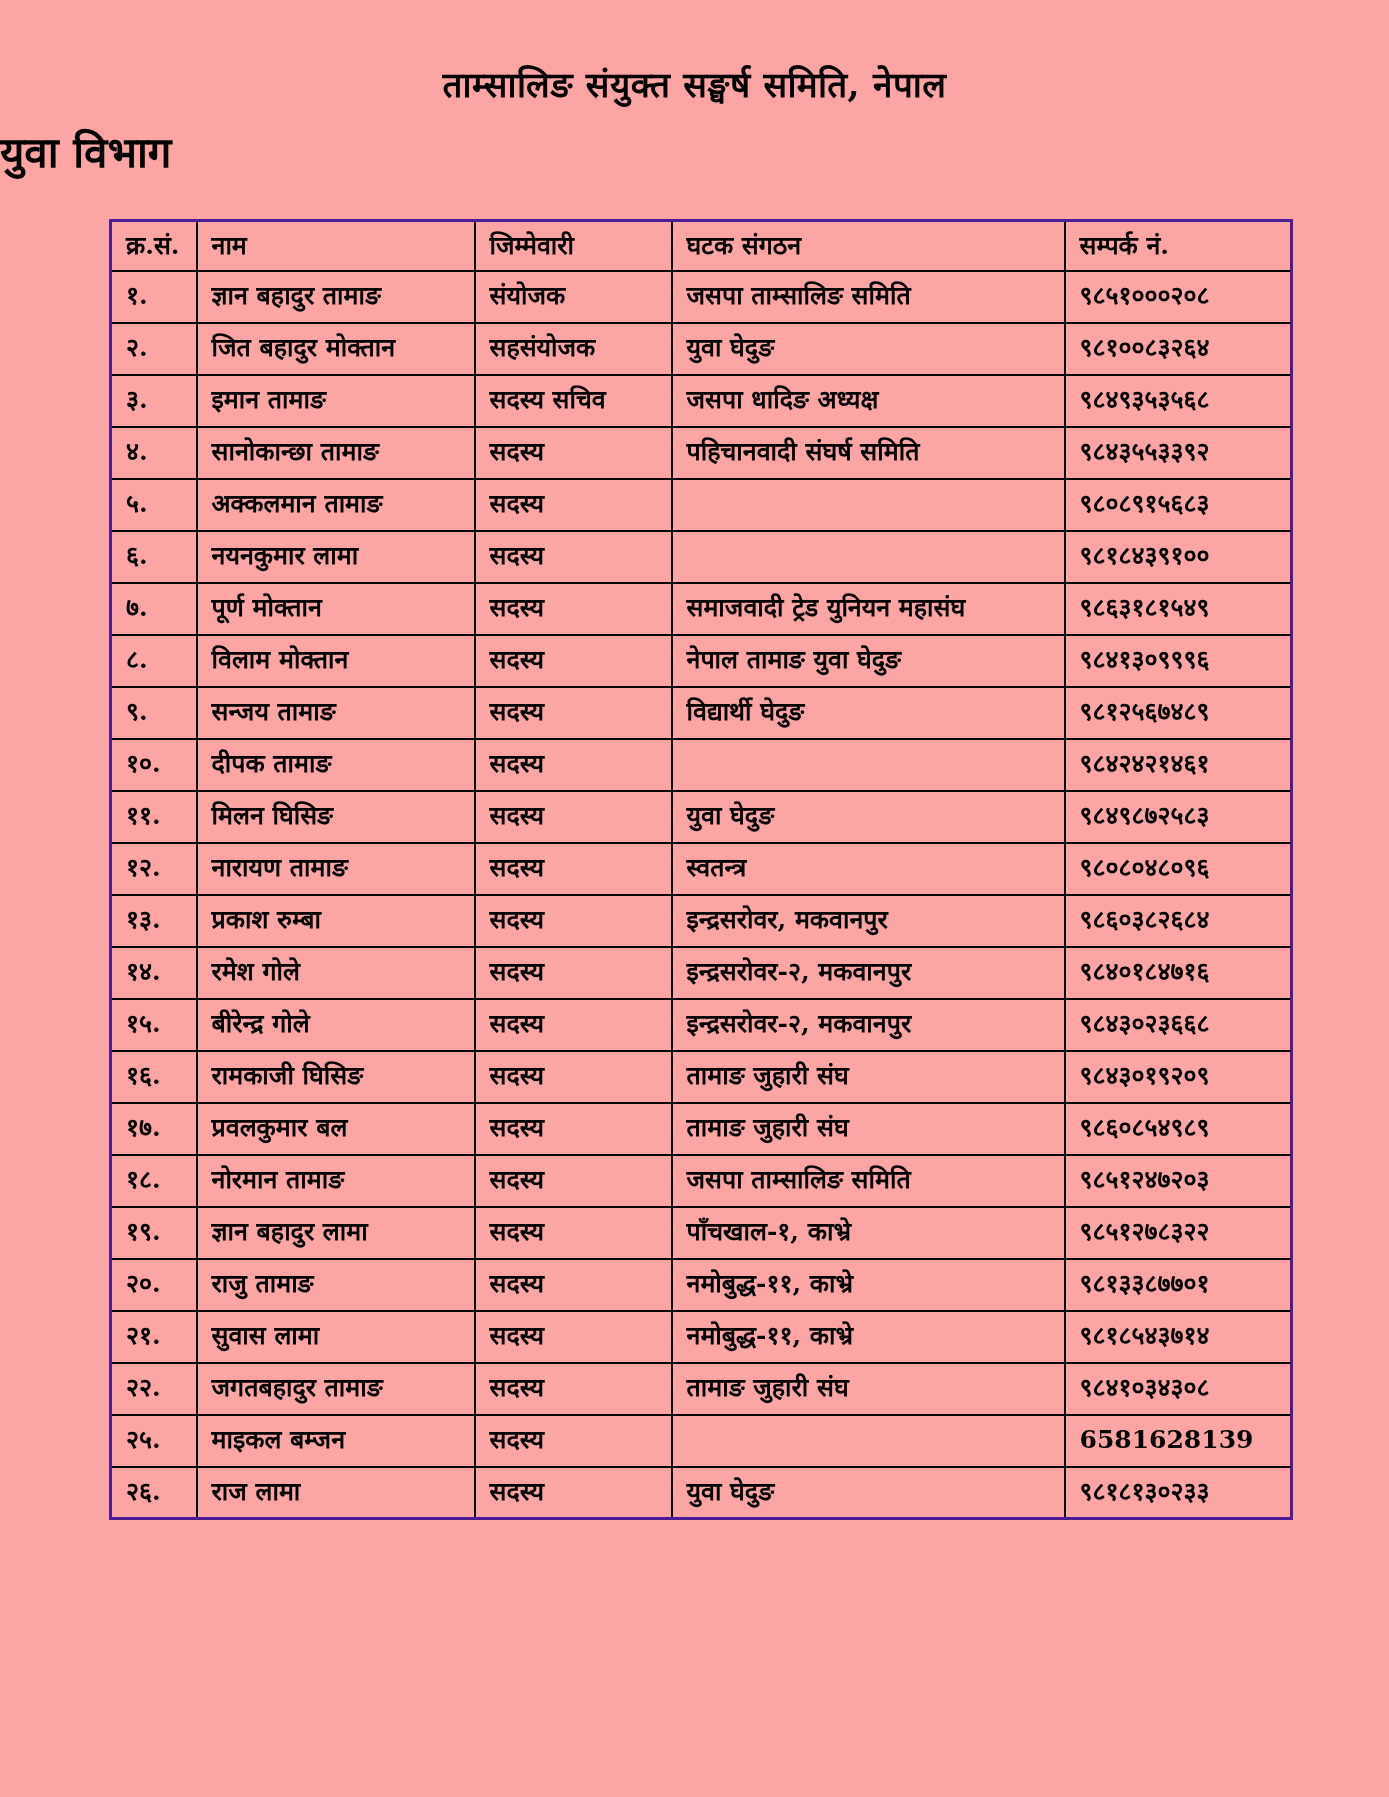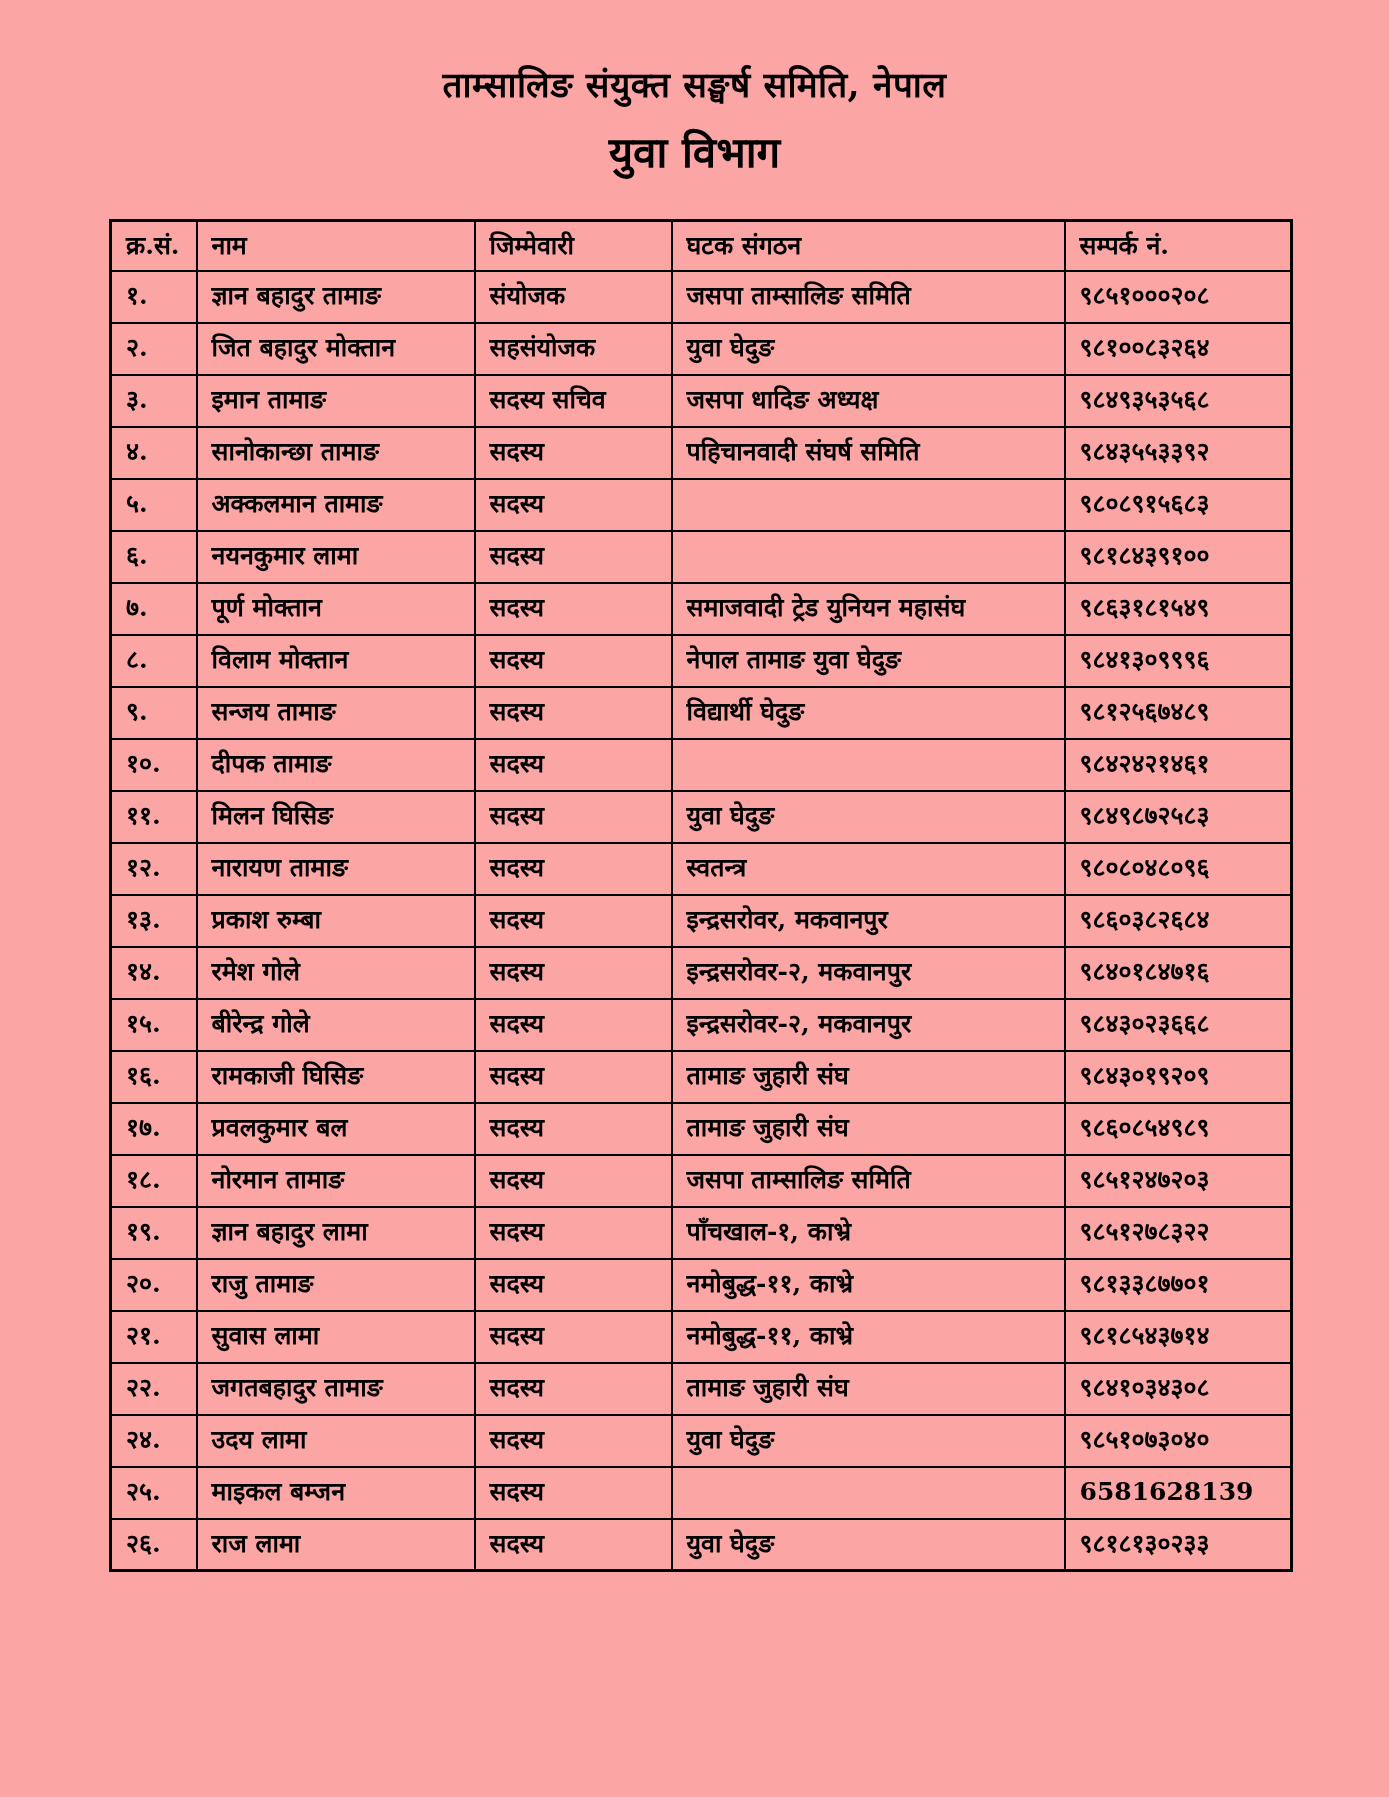--- a/index.html
+++ b/index.html
@@ -26,33 +26,33 @@
     font-size: 35px;
     font-weight: 700;
     letter-spacing: 0.5px;
     white-space: nowrap;
   }
   .doc-subtitle {
     position: absolute;
     top: 122px;
     left: 0;
     width: 100%;
-    text-align: center;
+    text-align: left;
     font-size: 42px;
     font-weight: 700;
     white-space: nowrap;
   }
   table.members {
     position: absolute;
     left: 109px;
     top: 219px;
     width: 1181px;
     border-collapse: collapse;
     table-layout: fixed;
-    border: 3px solid #000000;
+    border: 3px solid #4c1d95;
   }
   table.members col.c-sn    { width: 86px; }
   table.members col.c-name  { width: 278px; }
   table.members col.c-role  { width: 197px; }
   table.members col.c-org   { width: 393px; }
   table.members col.c-phone { width: 227px; }
   table.members th,
   table.members td {
     border: 2px solid #000;
     font-size: 25px;
@@ -241,27 +241,20 @@
           <td>९८१८५४३७१४</td>
         </tr>
         <tr>
           <td>२२.</td>
           <td>जगतबहादुर तामाङ</td>
           <td>सदस्य</td>
           <td>तामाङ जुहारी संघ</td>
           <td>९८४१०३४३०८</td>
         </tr>
         <tr>
-          <td>२४.</td>
-          <td>उदय लामा</td>
-          <td>सदस्य</td>
-          <td>युवा घेदुङ</td>
-          <td>९८५१०७३०४०</td>
-        </tr>
-        <tr>
           <td>२५.</td>
           <td>माइकल बम्जन</td>
           <td>सदस्य</td>
           <td></td>
           <td>6581628139</td>
         </tr>
         <tr>
           <td>२६.</td>
           <td>राज लामा</td>
           <td>सदस्य</td>

